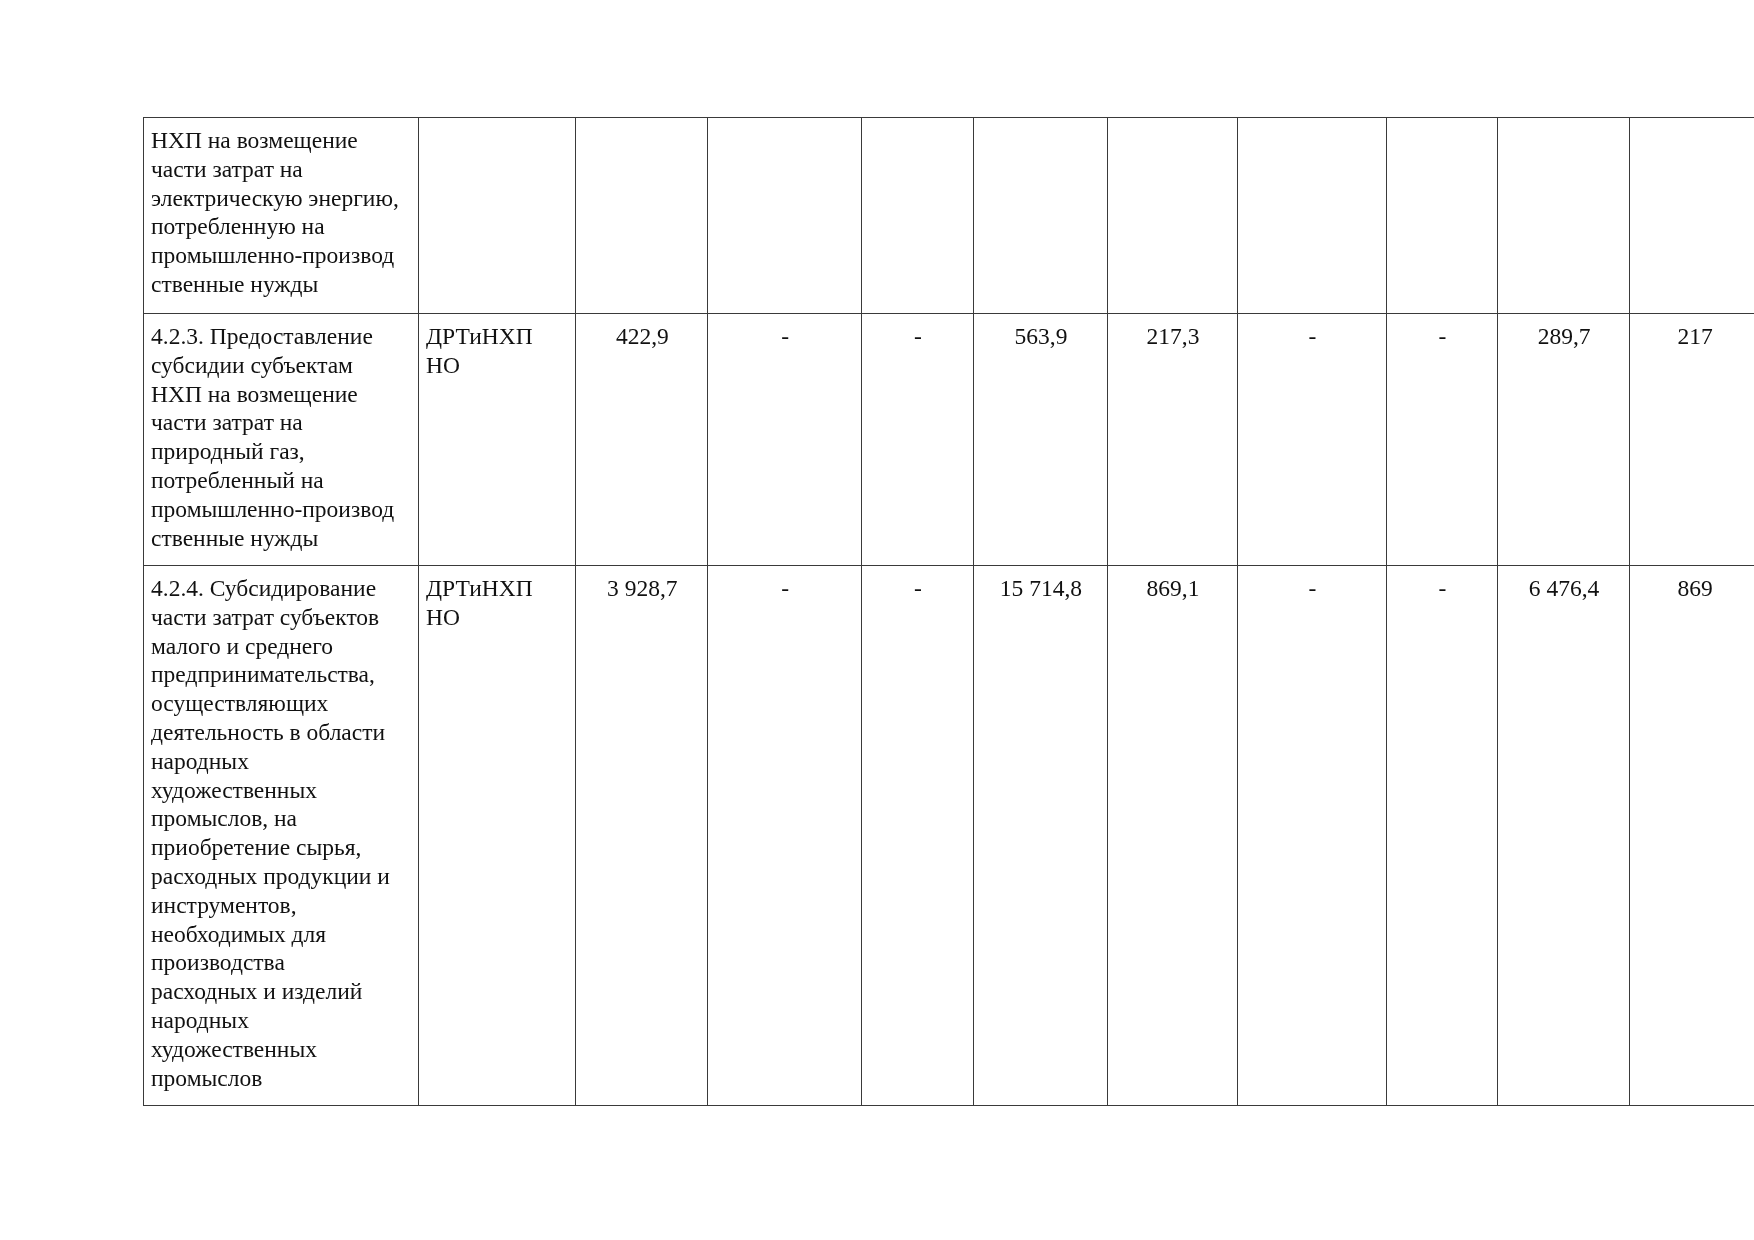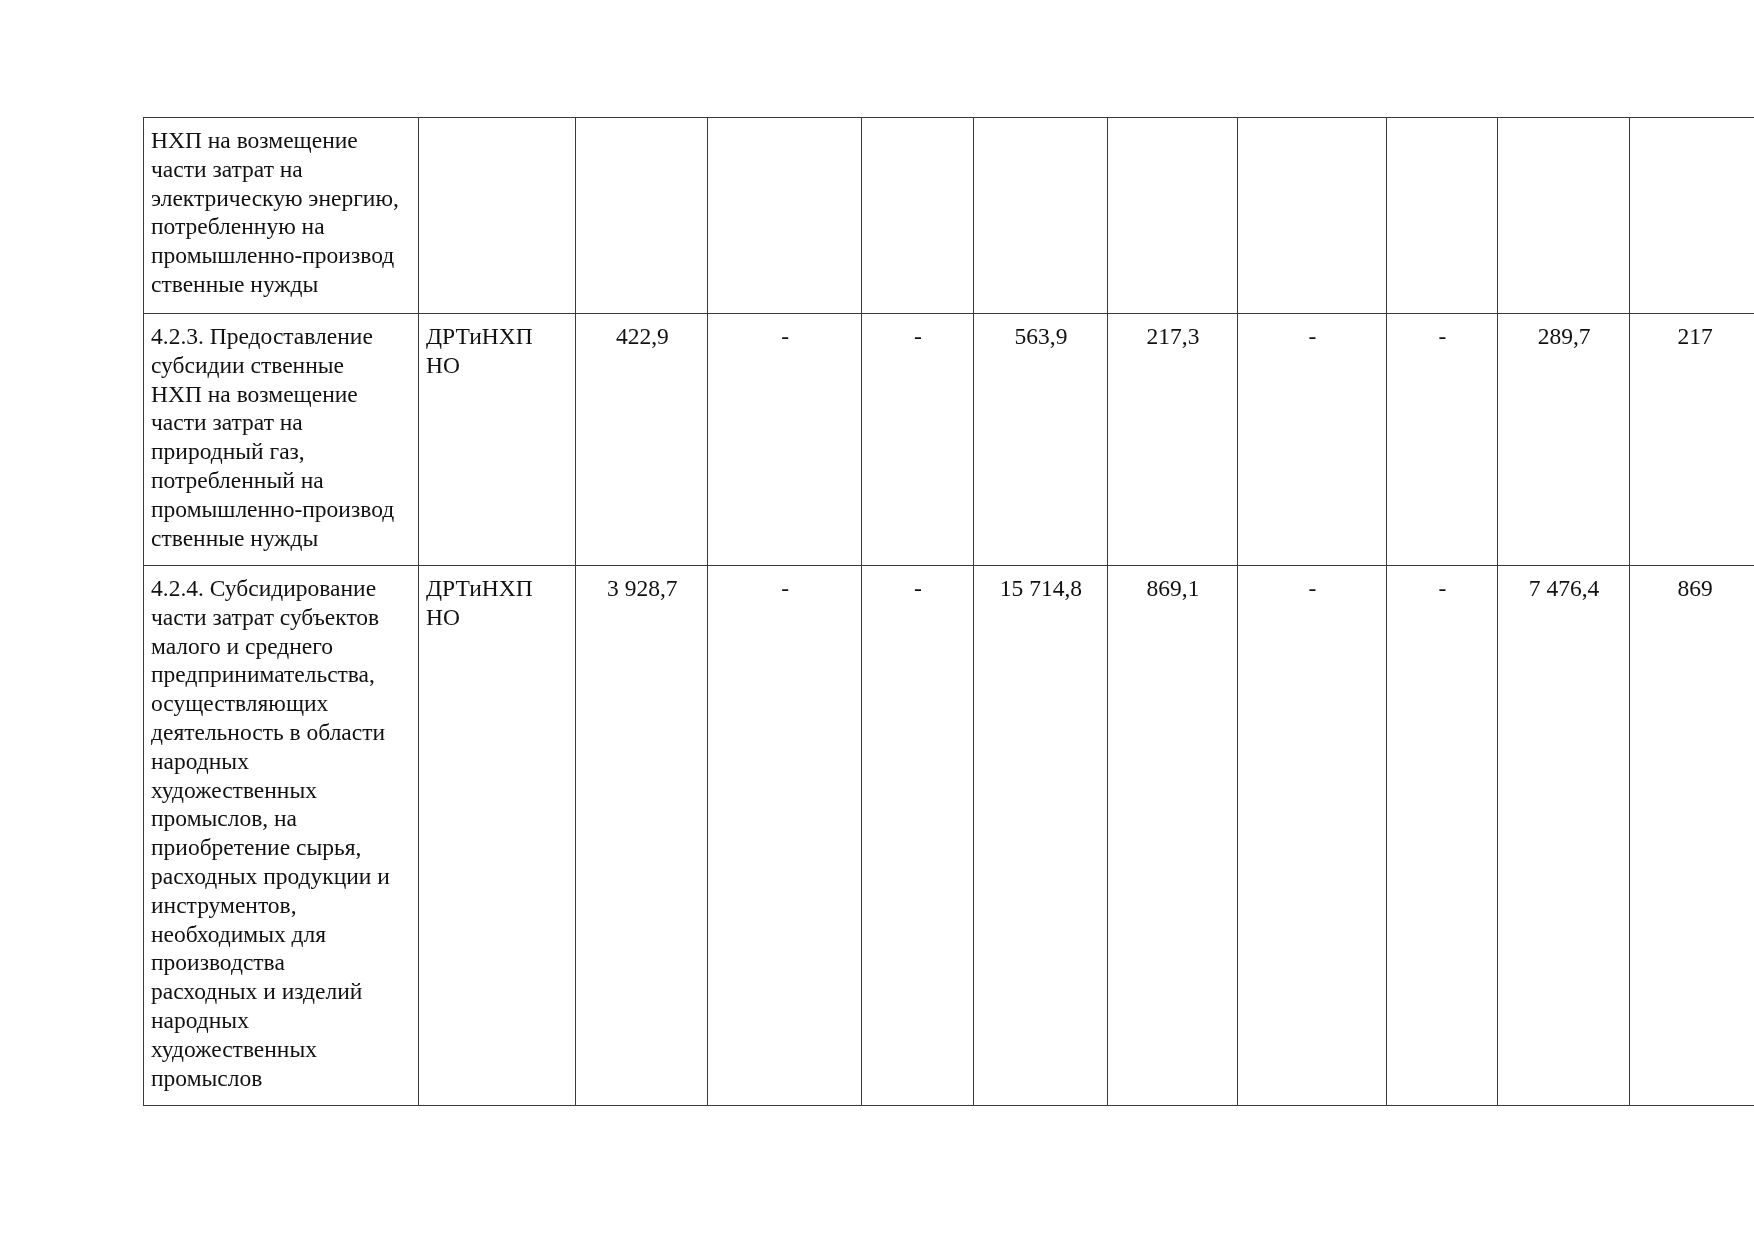--- a/index.html
+++ b/index.html
@@ -54,21 +54,21 @@
           <td class="num"></td>
           <td class="num"></td>
           <td class="num"></td>
           <td class="num"></td>
           <td class="num"></td>
           <td class="num last"></td>
         </tr>
         <tr class="r1">
           <td class="desc">
             <span>4.2.3. Предоставление</span>
-            <span>субсидии ственные</span>
+            <span>субсидии субъектам</span>
             <span>НХП на возмещение</span>
             <span>части затрат на</span>
             <span>природный газ,</span>
             <span>потребленный на</span>
             <span>промышленно-производ</span>
             <span>ственные нужды</span>
           </td>
           <td class="exec">ДРТиНХП НО</td>
           <td class="num">422,9</td>
           <td class="num">-</td>
@@ -102,18 +102,18 @@
             <span>промыслов</span>
           </td>
           <td class="exec">ДРТиНХП НО</td>
           <td class="num">3 928,7</td>
           <td class="num">-</td>
           <td class="num">-</td>
           <td class="num">15 714,8</td>
           <td class="num">869,1</td>
           <td class="num">-</td>
           <td class="num">-</td>
-          <td class="num">7 476,4</td>
+          <td class="num">6 476,4</td>
           <td class="num last">869</td>
         </tr>
       </tbody>
   </table>
 </div>
 
 </body></html>

